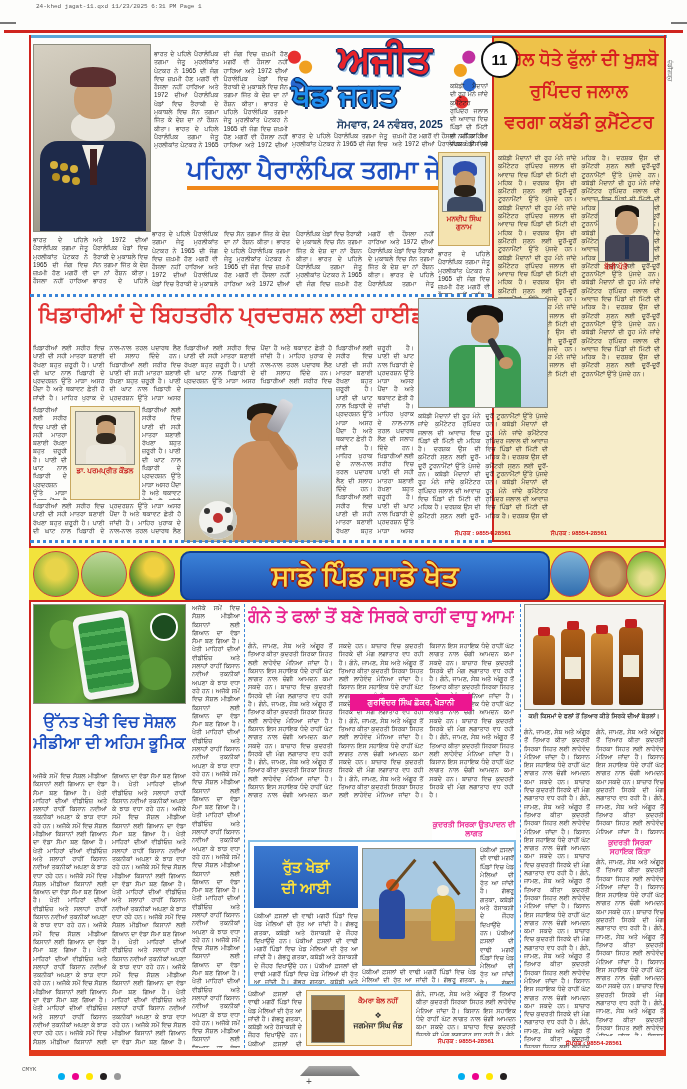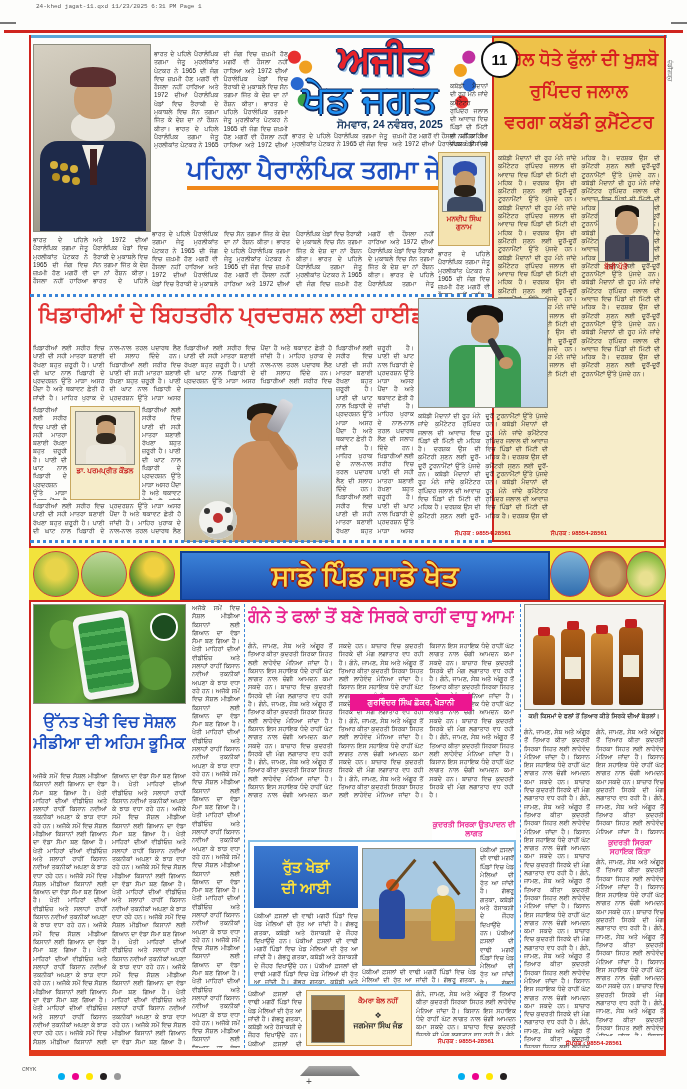--- a/index.html
+++ b/index.html
@@ -10,32 +10,32 @@
   .c2{column-count:2;column-gap:5px;}
   .c3{column-count:3;column-gap:6px;}
   .photo{overflow:hidden;border:1px solid #8d8d7f;box-sizing:border-box;}
   .cap{color:#c41414;font-weight:bold;text-align:center;line-height:1.15;}
   .rule{background:#cf241e;}
   .dotted-h{border-top:3px dotted #3a85d8;height:0;}
   .dash-v{border-left:1.5px dashed #3a85d8;width:0;}
   .contact{color:#cc1111;font-size:6px;font-weight:bold;text-align:center;overflow:hidden;white-space:nowrap;}
   .mast-title{font-size:38px;font-weight:bold;color:#e8232a;text-align:center;line-height:1;
     text-shadow:-1.5px 0 #15306e,1.5px 0 #15306e,0 -1.5px #15306e,0 1.5px #15306e,2px 3px 0 #8fb8e0;}
-  .mast-sub{font-size:38px;font-weight:normal;color:#1e8ef0;text-align:center;line-height:1;
+  .mast-sub{font-size:30px;font-weight:bold;color:#1e8ef0;line-height:1;
     text-shadow:-1.5px 0 #112a5e,1.5px 0 #112a5e,0 -1.5px #112a5e,0 1.5px #112a5e;}
   .dateline{font-size:10.5px;font-weight:bold;color:#13335e;text-align:center;}
   .h-jalal{font-size:18px;font-weight:bold;color:#d81f1f;text-align:center;line-height:1.75;white-space:nowrap;overflow:hidden;}
   .h-petkar{font-size:25px;font-weight:bold;color:#1d4fc0;text-align:center;line-height:1.25;white-space:nowrap;overflow:hidden;}
   .h-petkar span{display:inline-block;border-bottom:4px solid #f08718;padding-bottom:1px;}
   .h-hydro{font-size:22px;font-weight:bold;color:#e23434;white-space:nowrap;overflow:hidden;}
   .h-vinegar{font-size:17.5px;font-weight:bold;color:#e8218e;text-align:center;white-space:nowrap;overflow:hidden;}
   .h-social{font-size:16px;font-weight:bold;color:#1d4fc0;text-align:center;line-height:1.3;white-space:nowrap;overflow:hidden;}
   .subhead{font-size:7.6px;font-weight:bold;color:#e8218e;line-height:1.2;text-align:center;overflow:hidden;}
   .banner-band{background:#f2e33c;}
-  .banner-rect{background:linear-gradient(#3b82d8,#1b4fae);border:2px solid #13408f;border-radius:0;
+  .banner-rect{background:linear-gradient(#3b82d8,#1b4fae);border:2px solid #13408f;border-radius:10px;
     display:flex;align-items:center;justify-content:center;}
   .banner-text{font-size:27px;font-weight:bold;color:#ffd94e;white-space:nowrap;
     text-shadow:-1.5px 0 #a02010,1.5px 0 #a02010,0 -1.5px #a02010,0 1.5px #a02010;}
   .bcir{border-radius:50%;border:1.5px solid #cf4040;box-sizing:border-box;}
   .goldbox{background:#f7edca;border:2px solid #cf241e;box-sizing:border-box;}
   .magbox{background:#ec1690;color:#fff;font-weight:bold;display:flex;align-items:center;justify-content:center;overflow:hidden;}
   .ruttbox{border:2px solid #86c0e8;background:#ffffff;box-sizing:border-box;}
   .rutt-title{background:linear-gradient(#3b79d0,#2358b0);color:#ffe23c;font-weight:bold;font-size:15px;
     display:flex;align-items:center;justify-content:center;text-align:center;line-height:1.4;}
   .bookbox{background:#fdf2cf;border:1px solid #caa35a;box-sizing:border-box;}

